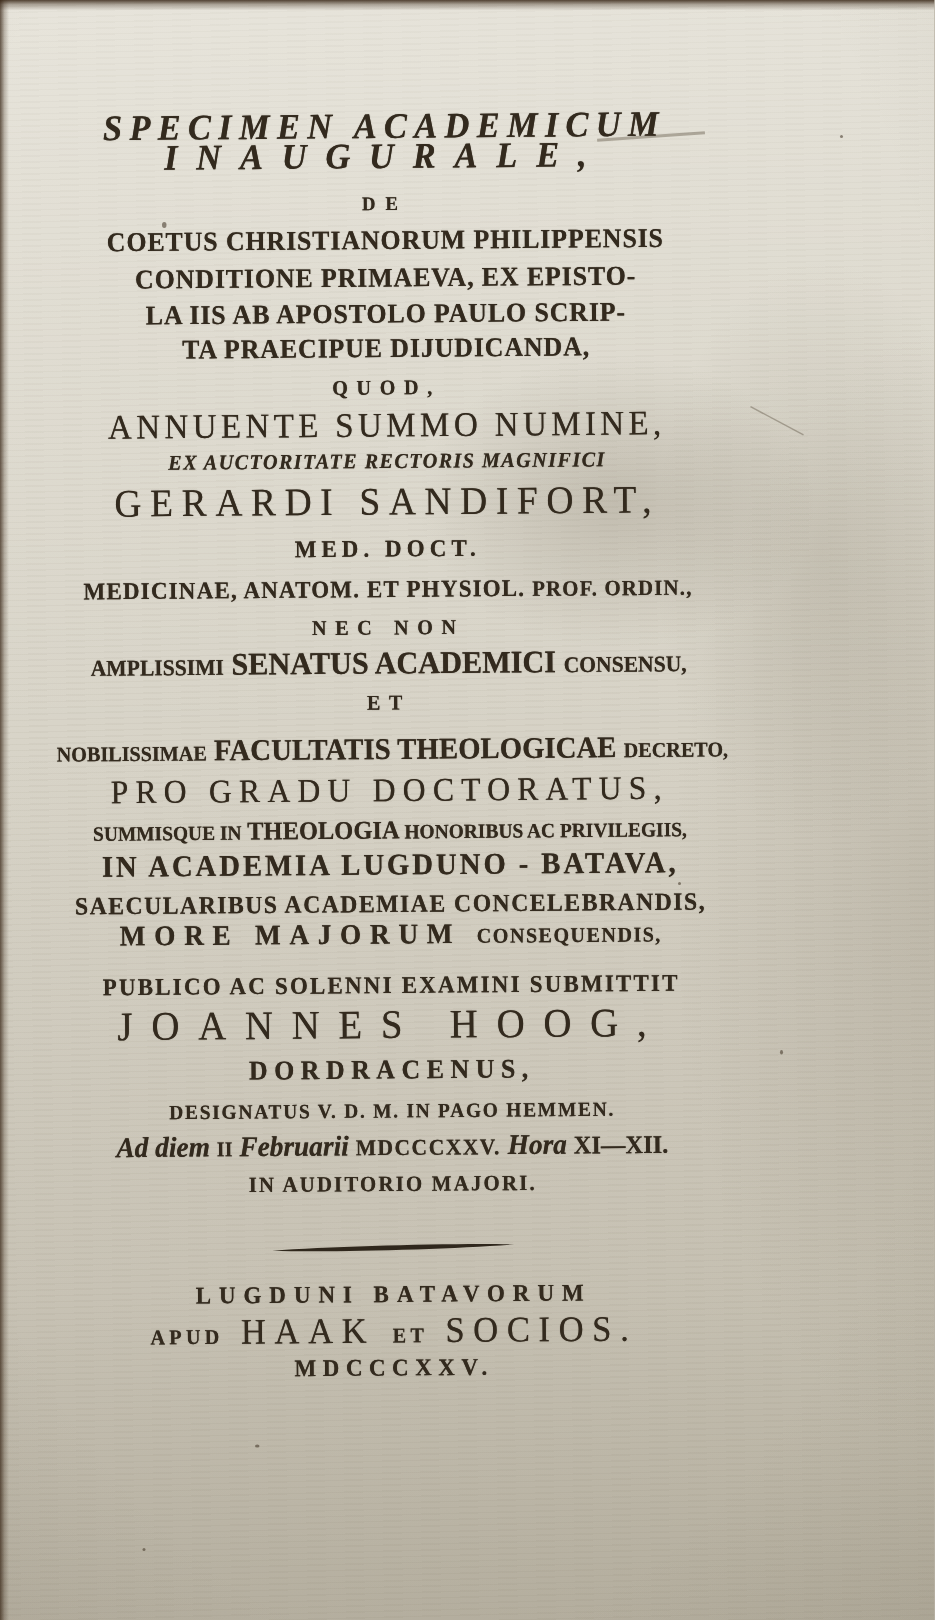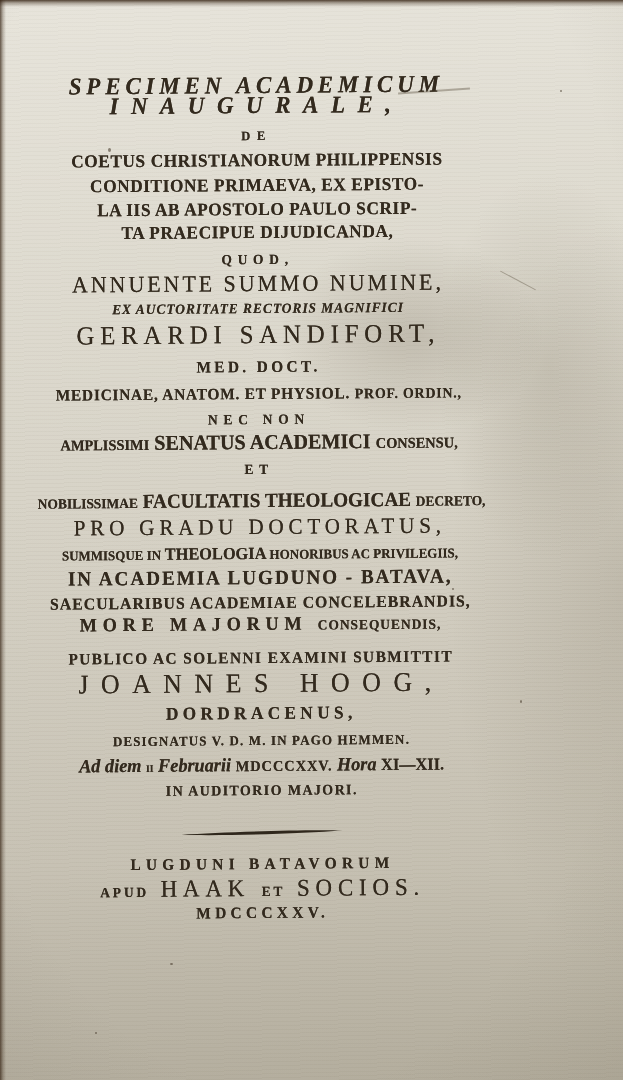--- a/index.html
+++ b/index.html
@@ -48,21 +48,21 @@
   .academia {font-size:20px;letter-spacing:2px;font-weight:bold;}
   .saecul   {font-size:16.5px;letter-spacing:1px;font-weight:bold;}
   .more     {font-size:19px;letter-spacing:6px;font-weight:bold;}
   .more .sm {font-size:14px;letter-spacing:1px;}
   .publico  {font-size:16px;letter-spacing:1.5px;font-weight:bold;}
   .joannes  {font-size:27px;letter-spacing:13px;}
   .dordra   {font-size:18px;letter-spacing:4.5px;font-weight:bold;}
   .design   {font-size:13.5px;letter-spacing:1.2px;font-weight:bold;}
   .dateline {font-size:19px;font-style:italic;font-weight:bold;}
   .dateline .rm{font-style:normal;}
-  .dateline .day{font-size:10px;text-align:right;}
+  .dateline .day{font-size:14px;text-align:right;}
   .dateline .yr{font-size:15px;letter-spacing:1px;}
   .dateline .hrs{font-size:17px;}
   .audit    {font-size:14.5px;letter-spacing:1.5px;font-weight:bold;}
   .city     {font-size:16px;letter-spacing:5.5px;font-weight:bold;}
   .apudline {font-size:24px;letter-spacing:6px;}
   .apudline .sm{font-size:14px;letter-spacing:3px;font-weight:bold;}
   .year     {font-size:16px;letter-spacing:4.5px;font-weight:bold;}
   .rule-wrap{position:absolute;top:823px;left:50%;transform:translateX(-50%) rotate(-.8deg);}
   .speck{position:absolute;border-radius:50%;background:rgba(62,50,34,.55);}
   .scratch{position:absolute;background:rgba(70,58,40,.35);}

